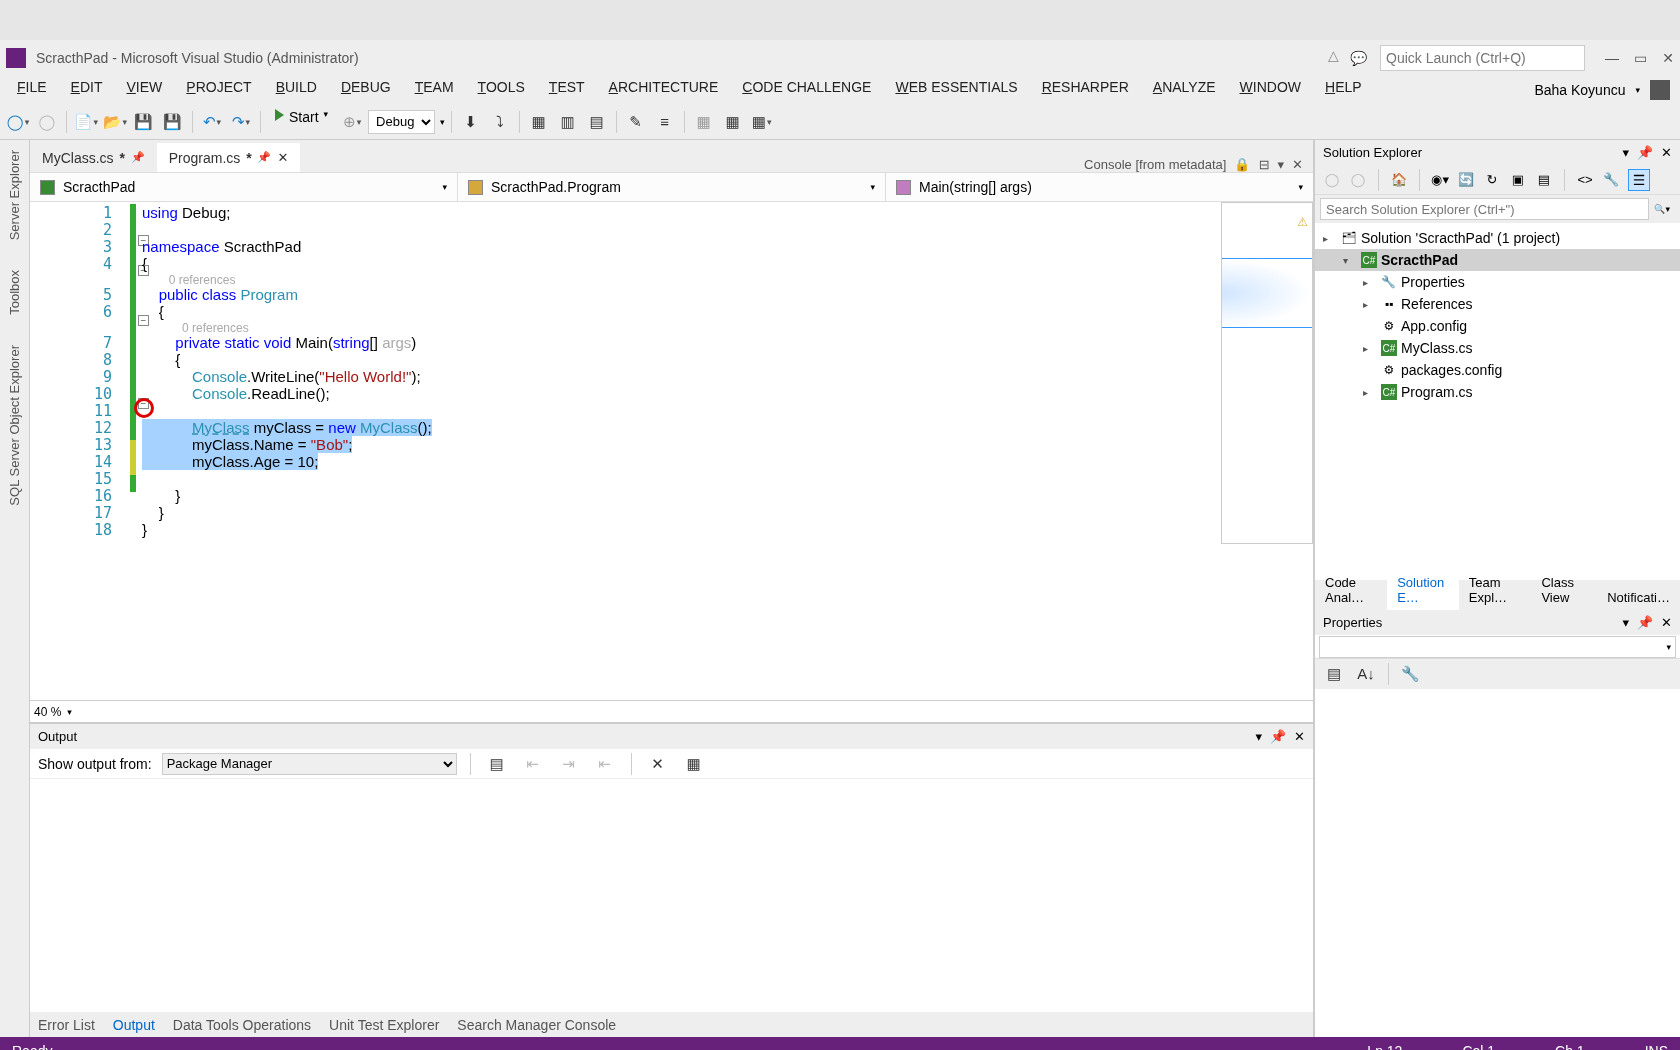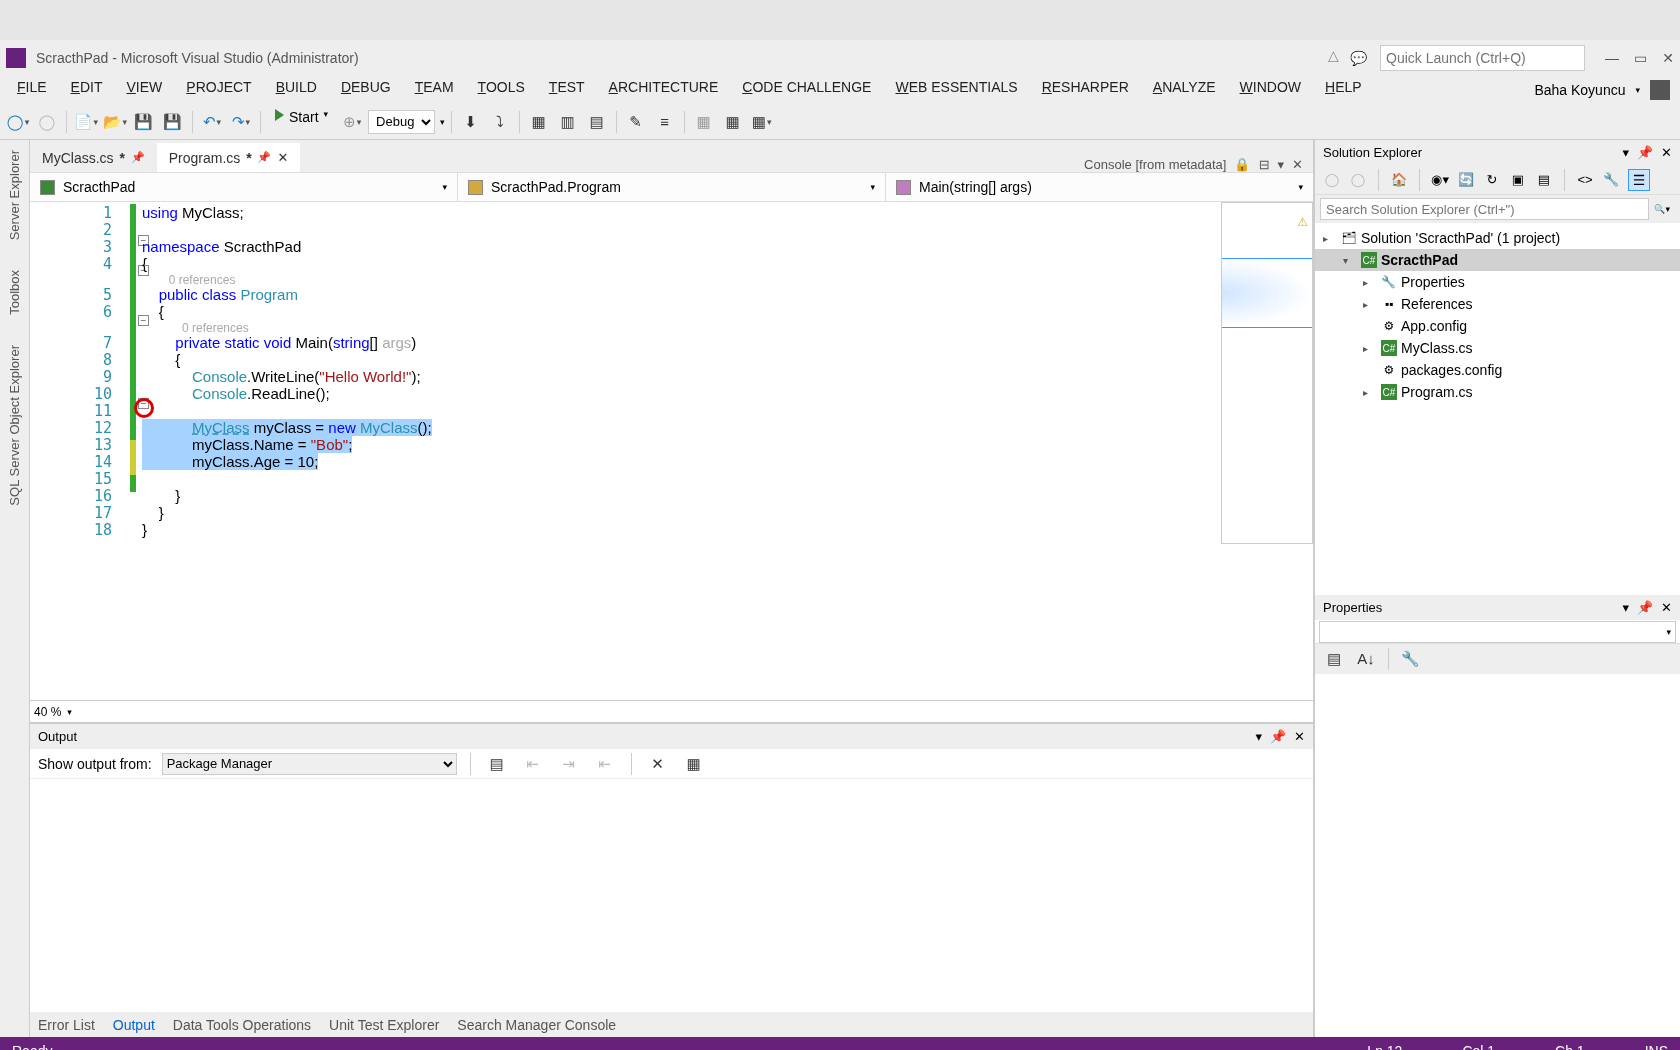--- a/index.html
+++ b/index.html
@@ -242,21 +242,21 @@
           <div class="ln" style="top: 319px;">18</div>
           <div class="changemark" style="top: 2px; height: 236px;"></div>
           <div class="changemark y" style="top: 238px; height: 35px;"></div>
           <div class="changemark" style="top: 273px; height: 17px;"></div>
           <div class="fold" style="top: 33px;">−</div>
           <div class="fold" style="top: 63px;">−</div>
           <div class="fold" style="top: 113px;">−</div>
           <div class="fold" style="top: 196px;">−</div>
         </div>
       <div class="code-body" id="code">
-          <div class="line" style="top: 2px;"><span class="kw">using </span><span>MyClass;</span></div>
+          <div class="line" style="top: 2px;"><span class="kw">using </span><span>Debug;</span></div>
           <div class="line" style="top: 19px;"></div>
           <div class="line" style="top: 36px;"><span class="kw">namespace </span><span>ScracthPad</span></div>
           <div class="line" style="top: 53px;">{</div>
           <div class="line com" style="top: 70px;">        0 references</div>
           <div class="line" style="top: 84px;"><span>    </span><span class="kw">public class </span><span class="typ">Program</span></div>
           <div class="line" style="top: 101px;">    {</div>
           <div class="line com" style="top: 118px;">            0 references</div>
           <div class="line" style="top: 132px;"><span>        </span><span class="kw">private static void </span><span>Main(</span><span class="kw">string</span><span>[] </span><span class="fade">args</span><span>)</span></div>
           <div class="line" style="top: 149px;">        {</div>
           <div class="line" style="top: 166px;"><span>            </span><span class="typ">Console</span><span>.WriteLine(</span><span class="str">"Hello World!"</span><span>);</span></div>
@@ -379,20 +379,27 @@
           <span class="arrow"></span>
           <span class="ico">⚙</span>
           <span>packages.config</span>
         </div>
         <div class="tree-row" style="padding-left: 48px;">
           <span class="arrow">▸</span>
           <span class="ico csico">C#</span>
           <span>Program.cs</span>
         </div>
       </div>
+    <div class="prop-tabs" id="ptabs">
+        <div class="ptab">Code Anal…</div>
+        <div class="ptab sel">Solution E…</div>
+        <div class="ptab">Team Expl…</div>
+        <div class="ptab">Class View</div>
+        <div class="ptab">Notificati…</div>
+      </div>
     <div class="prop-header">
       <span>Properties</span>
       <div style="margin-left:auto;display:flex;gap:8px;">
         <span>▾</span>
         <span>📌</span>
         <span>✕</span>
       </div>
     </div>
     <div style="height:24px;background:#fff;border-bottom:1px solid #ddd;">
         <div style="height:22px;margin:1px 4px;border:1px solid #ccc;display:flex;align-items:center;justify-content:flex-end;padding-right:4px;font-size:9px;">▾</div>

